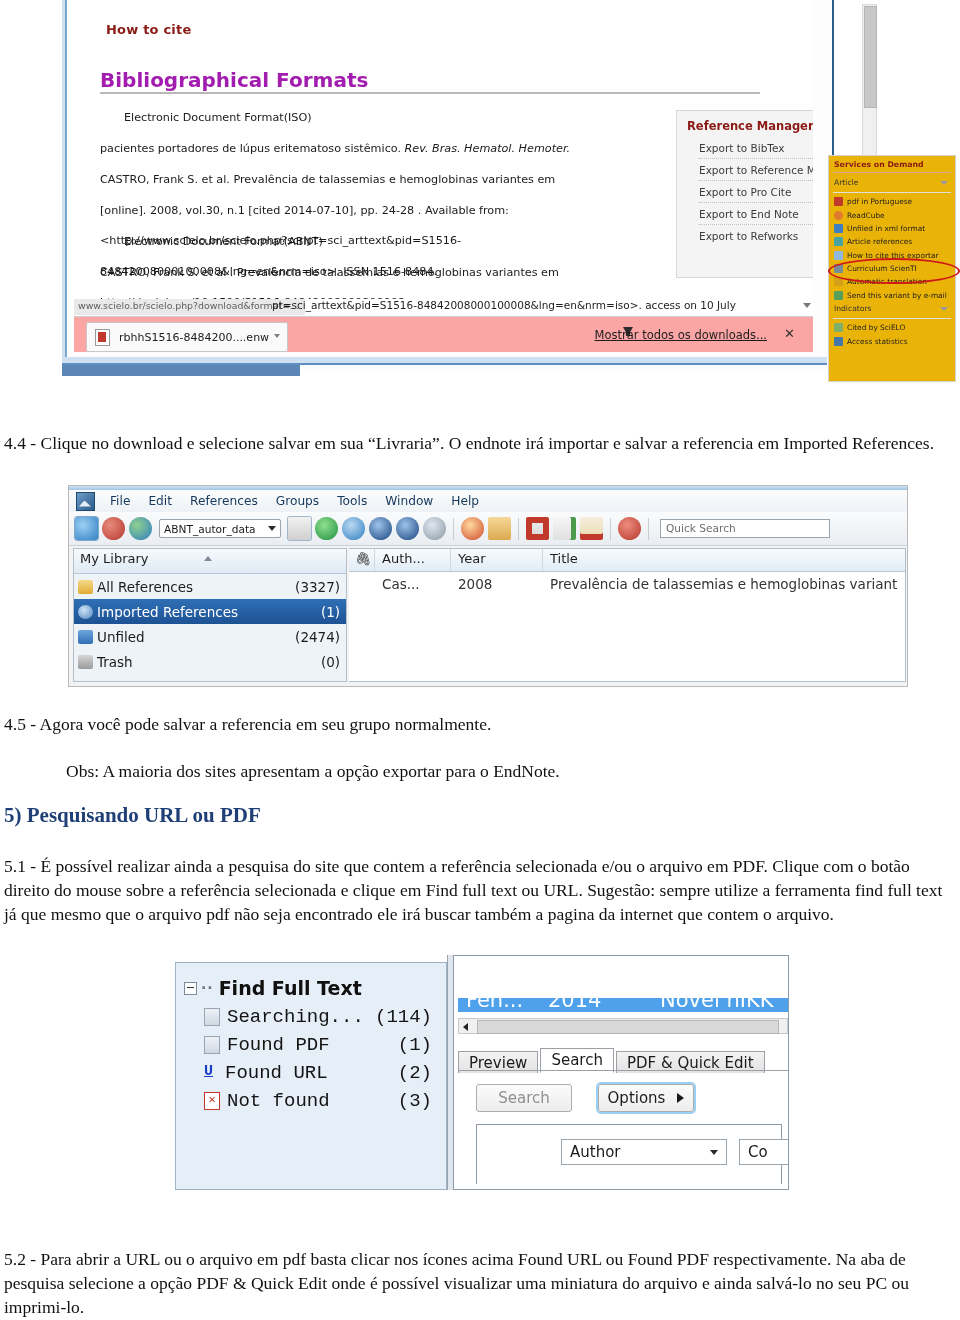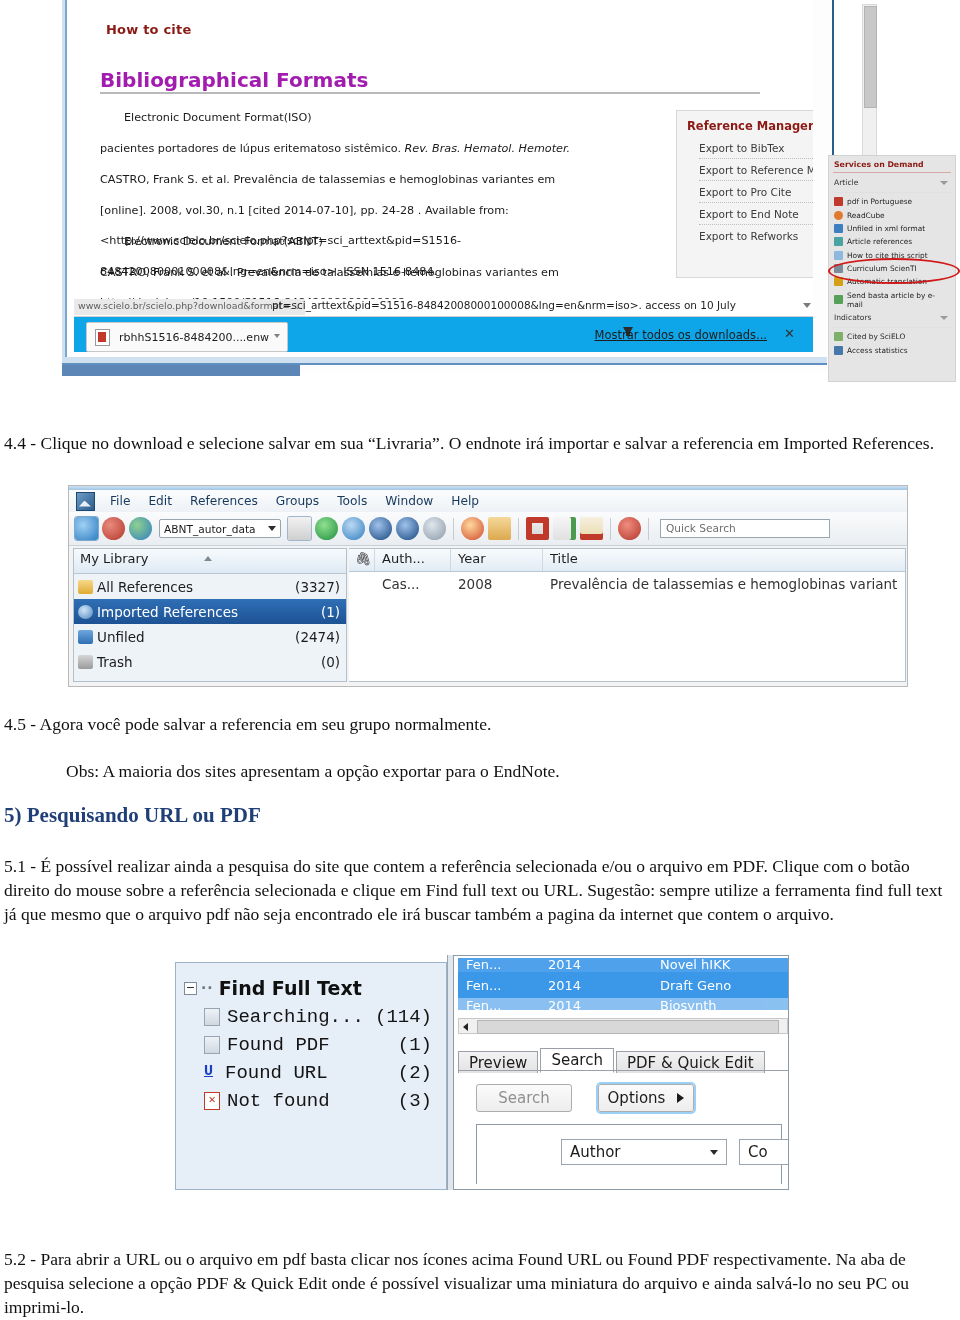--- a/index.html
+++ b/index.html
@@ -38,21 +38,21 @@
       font-size:10.5px;color:#3b3b3b;text-decoration:none;border-bottom:1px dotted #c0c0c0;width:156px;}
 
   
   .pg-scroll{position:absolute;left:800px;top:4px;width:13px;height:300px;background:#f0f0f0;border:1px solid #d9d9d9;}
   .pg-scroll .thumb{position:absolute;left:1px;top:1px;width:11px;height:100px;background:#c8c8c8;border:1px solid #b4b4b4;}
   .pg-scroll .arrow{position:absolute;left:2px;width:0;height:0;border-left:4px solid transparent;border-right:4px solid transparent;}
   .pg-scroll .dn{bottom:-8px;border-top:5px solid #8a8a8a;}
 
   
   .services{position:absolute;left:828px;top:155px;width:126px;height:225px;
-      background:#e5e5e5;border:1px solid #d2d2d2;font-family:"DejaVu Sans",sans-serif;overflow:hidden;}
+      background:#eab308;border:1px solid #d2d2d2;font-family:"DejaVu Sans",sans-serif;overflow:hidden;}
   .services .sv-title{font-size:7.8px;font-weight:bold;color:#8b1a14;padding:4px 0 2px 5px;}
   .services .sv-sep{height:1px;background:#d8a9a4;margin:1px 4px 3px 4px;}
   .services .sv-group{font-size:7.6px;color:#333;padding:2px 5px 3px 5px;position:relative;}
   .services .sv-group .caret{position:absolute;right:7px;top:5px;width:0;height:0;
       border-left:4px solid transparent;border-right:4px solid transparent;border-top:4px solid #9a9a9a;}
   .services .sv-row{display:flex;align-items:center;gap:4px;padding:2.2px 5px;font-size:7.4px;color:#1d1d1d;}
   .services .sv-ic{width:9px;height:9px;border-radius:1px;flex:none;}
   .services .ruleline{height:1px;background:#e0e0e0;margin:2px 4px;}
   .ellipse-hl{position:absolute;left:828px;top:258px;width:128px;height:22px;
       border:2.5px solid #d01818;border-radius:50%;pointer-events:none;}
@@ -60,21 +60,21 @@
   
   .statusbar{position:absolute;left:6px;top:299px;width:745px;height:15px;background:#ffffff;}
   .statusbar .lefturl{position:absolute;left:0;top:0;height:15px;padding:1px 6px 0 4px;
       background:#e9e9e9;font-family:"DejaVu Sans",sans-serif;font-size:9.4px;color:#5e5e5e;}
   .statusbar .righturl{position:absolute;left:198px;top:0;font-family:"DejaVu Sans",sans-serif;
       font-size:10.5px;color:#1d1d1d;}
   .statusbar .dncaret{position:absolute;right:8px;top:4px;width:0;height:0;
       border-left:4px solid transparent;border-right:4px solid transparent;border-top:5px solid #7a7a7a;}
 
   
-  .dlbar{position:absolute;left:6px;top:316px;width:745px;height:40px;background:#0ea5e9;border-top:1px solid #cfcfcf;}
+  .dlbar{position:absolute;left:6px;top:316px;width:745px;height:40px;background:#fca5a5;border-top:1px solid #cfcfcf;}
   .dlchip{position:absolute;left:12px;top:5px;width:200px;height:28px;background:#fafafa;border:1px solid #c8c8c8;border-radius:2px;display:flex;align-items:center;}
   .dlchip .fileic{width:13px;height:15px;margin-left:8px;background:#fff;border:1px solid #9a9a9a;position:relative;flex:none;}
   .dlchip .fileic:after{content:"";position:absolute;left:2px;top:2px;width:8px;height:10px;background:#c0392b;}
   .dlchip .fname{margin-left:9px;font-family:"DejaVu Sans",sans-serif;font-size:11px;color:#202020;}
   .dlchip .chipcaret{position:absolute;right:7px;top:11px;width:0;height:0;border-left:3px solid transparent;border-right:3px solid transparent;border-top:4px solid #808080;}
   .dlshow{position:absolute;right:52px;top:11px;font-family:"DejaVu Sans",sans-serif;font-size:11.5px;
       color:#1d1d1d;text-decoration:underline;}
   .dlarrow{position:absolute;right:186px;top:10px;width:0;height:0;border-left:5px solid transparent;border-right:5px solid transparent;border-top:9px solid #2b2b2b;}
   .dlarrow:before{content:"";position:absolute;left:-2px;top:-7px;width:4px;height:7px;background:#2b2b2b;}
   .dlclose{position:absolute;right:24px;top:9px;font-family:"DejaVu Sans",sans-serif;font-size:13px;color:#333;}
@@ -135,21 +135,21 @@
   .fft-dots{letter-spacing:1px;color:#6a757f;font-size:14px;margin-right:5px;}
   .fft-row{display:flex;align-items:center;padding:3px 14px 3px 28px;font-family:Liberation Mono, monospace;
       font-size:19px;color:#141414;}
   .fft-ic{width:14px;height:16px;margin-right:7px;flex:none;position:relative;}
   .fft-lbl{flex:1;}
   .fft-cnt{font-variant-numeric:tabular-nums;}
 
   .fft-right{position:absolute;left:278px;top:-7px;width:336px;height:235px;background:#fff;border:1px solid #8e9aa6;box-sizing:border-box;overflow:hidden;}
   .fr-listwrap{position:absolute;left:4px;top:2px;width:330px;height:58px;overflow:hidden;}
   .fr-row{height:26px;display:flex;align-items:center;background:#3b97e8;color:#fff;
-      font-family:"DejaVu Sans",sans-serif;font-size:13px;}
+      font-family:"DejaVu Sans",sans-serif;font-size:21px;margin-top:40px;}
   .fr-row div{padding-left:8px;white-space:nowrap;overflow:hidden;}
   .fr-row.top{height:14px;align-items:flex-end;opacity:.9;}
   .fr-row.bot{height:12px;align-items:flex-start;opacity:.6;}
   .fr-hscroll{position:absolute;left:4px;top:62px;width:330px;height:16px;background:#f0f0f0;border:1px solid #c8c8c8;box-sizing:border-box;}
   .fr-hscroll .hthumb{position:absolute;left:18px;top:1px;width:300px;height:12px;background:#d8d8d8;border:1px solid #b6b6b6;}
   .fr-hscroll .lt{position:absolute;left:4px;top:4px;width:0;height:0;border-top:4px solid transparent;border-bottom:4px solid transparent;border-right:5px solid #222;}
   .fr-tabs{position:absolute;left:4px;top:92px;display:flex;align-items:flex-end;}
   .fr-tab{height:22px;padding:2px 10px 0 10px;background:linear-gradient(#f3f3f3,#e2e2e2);border:1px solid #9aa0a6;
       border-bottom:none;font-family:"DejaVu Sans",sans-serif;font-size:15px;color:#1b1b1b;margin-right:2px;box-sizing:border-box;}
   .fr-tab.active{background:#fff;height:25px;border-bottom:1px solid #fff;}
@@ -255,33 +255,33 @@
   <div class="sv-row">
     <span class="sv-ic" style="background:#3f7fc1"></span>
     <span>Unfiled in xml format</span>
     </div>
   <div class="sv-row">
     <span class="sv-ic" style="background:#4aa3a3"></span>
     <span>Article references</span>
     </div>
   <div class="sv-row">
     <span class="sv-ic" style="background:#8fb8de"></span>
-    <span>How to cite this script</span>
+    <span>How to cite this exportar</span>
     </div>
   <div class="sv-row">
     <span class="sv-ic" style="background:#7a8b99"></span>
     <span>Curriculum ScienTI</span>
     </div>
   <div class="sv-row">
     <span class="sv-ic" style="background:#d4a017"></span>
     <span>Automatic translation</span>
     </div>
   <div class="sv-row">
     <span class="sv-ic" style="background:#57a05a"></span>
-    <span>Send basta article by e-mail</span>
+    <span>Send this variant by e-mail</span>
     </div>
 
   <div class="sv-group">
     <span>Indicators</span>
     <span class="caret"></span>
   </div>
   <div class="ruleline"></div>
   <div class="sv-row">
     <span class="sv-ic" style="background:#7fb069"></span>
     <span>Cited by SciELO</span>

